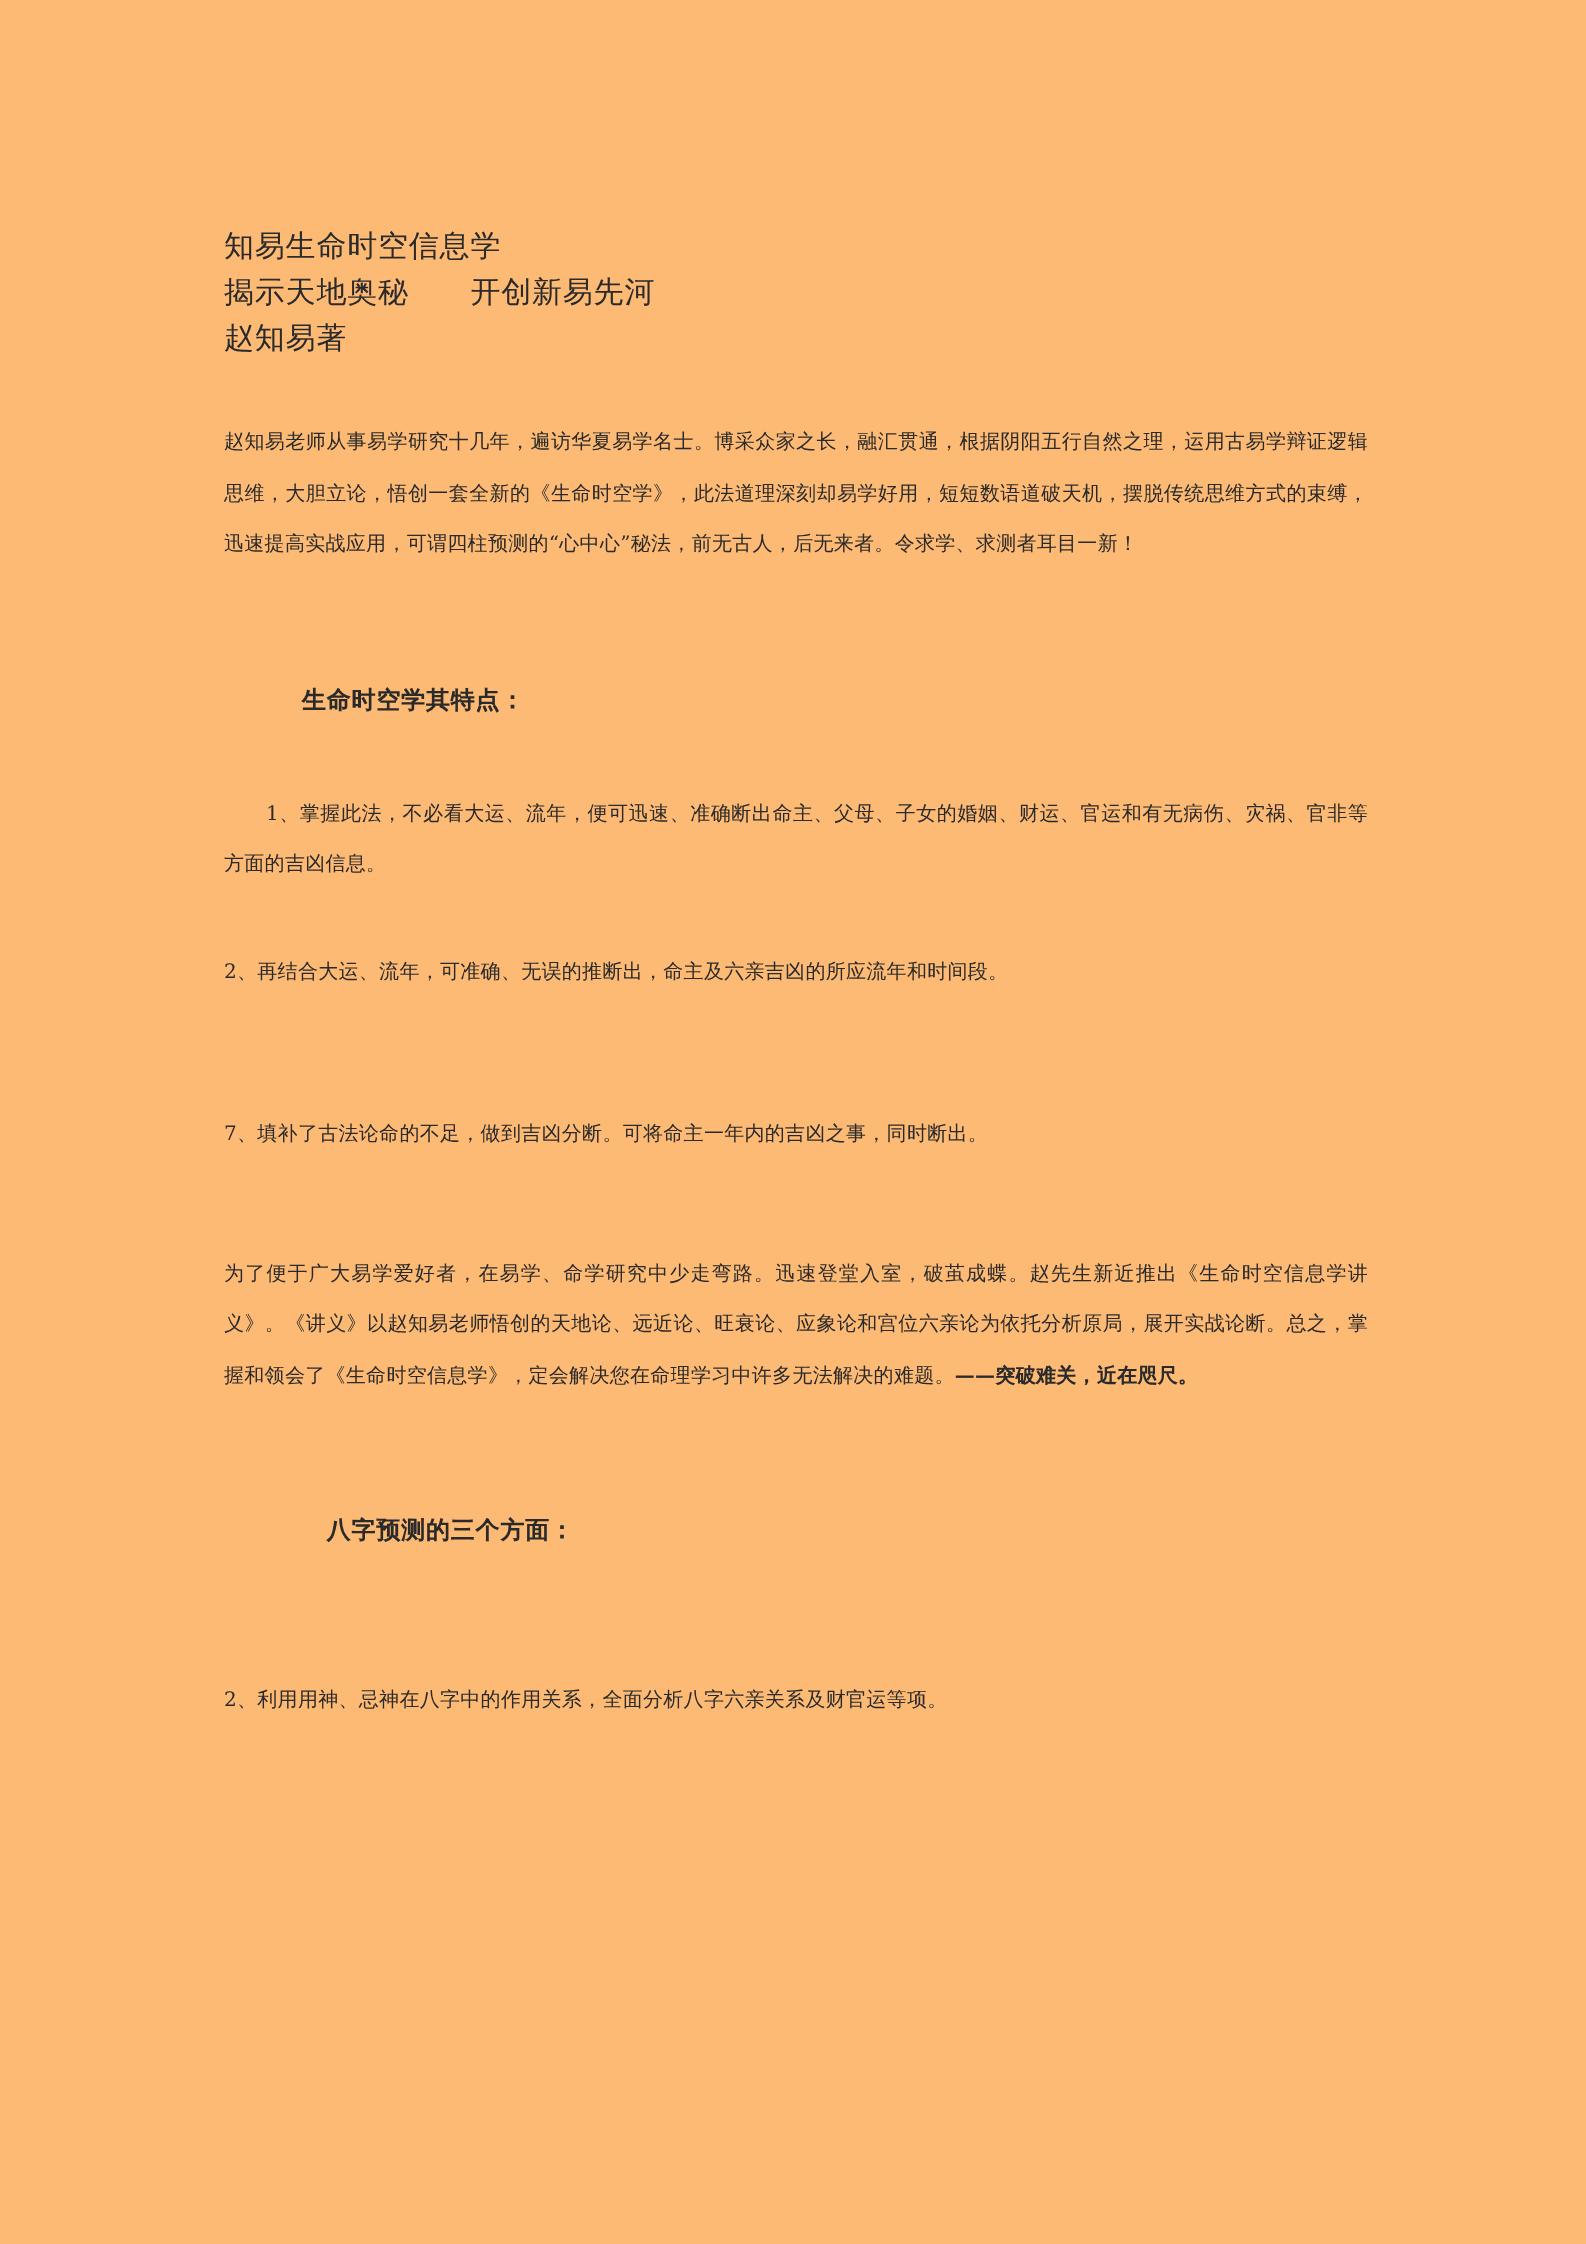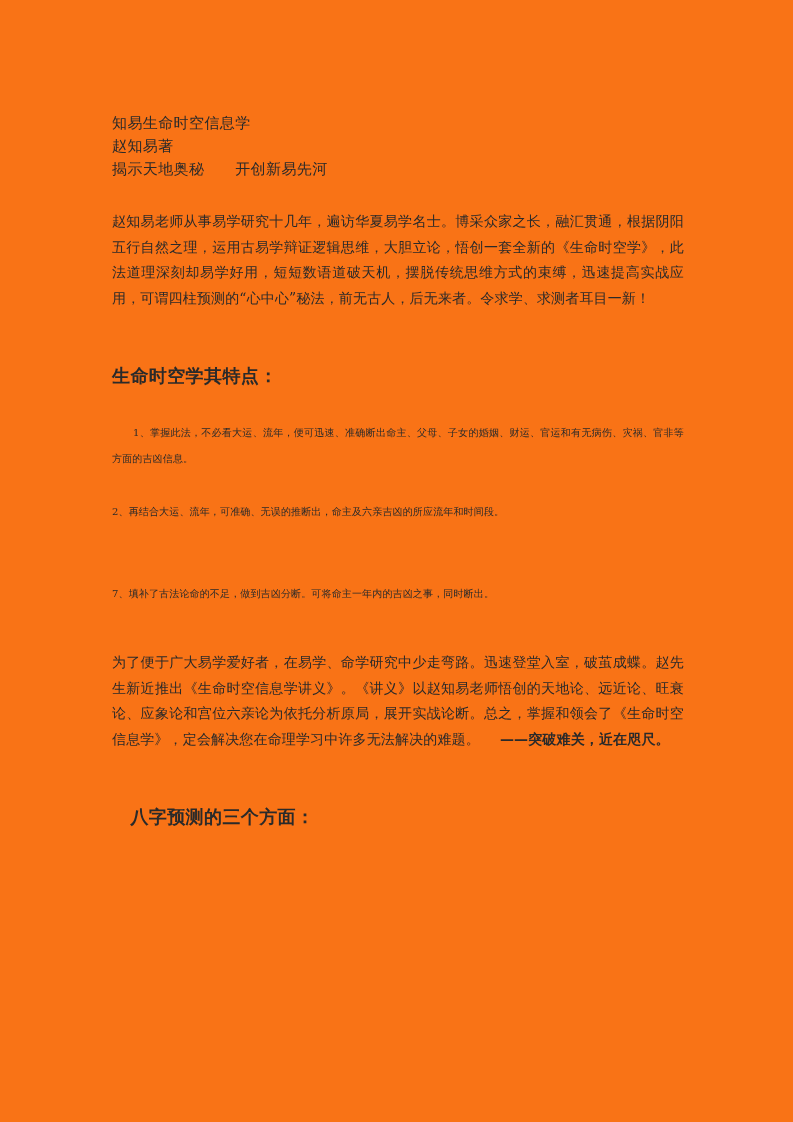--- a/index.html
+++ b/index.html
@@ -8,81 +8,81 @@
     background: #ffffff;
   }
   body {
     font-family: "DejaVu Serif", "Liberation Serif", serif;
     color: #2a2a2a;
   }
   .page {
     position: relative;
     width: 793px;
     height: 1122px;
-    background: #f97316;
+    background: #fdba74;
     overflow: hidden;
     box-sizing: border-box;
   }
   .content {
     position: absolute;
     left: 112px;
     top: 112px;
     width: 572px;
   }
   .line {
     font-size: 15px;
     line-height: 23px;
     letter-spacing: 0.4px;
     white-space: pre;
   }
   .para {
-    font-size: 14px;
+    font-size: 10px;
     line-height: 25.5px;
     letter-spacing: 0.15px;
     text-align: justify;
     text-justify: inter-ideograph;
     word-break: break-all;
   }
   .heading {
-    font-size: 18px;
+    font-size: 12px;
     line-height: 25px;
     font-weight: bold;
     letter-spacing: 0.4px;
     white-space: pre;
+    margin-left: 39px;
   }
   .item {
     font-size: 10px;
     line-height: 25.5px;
     letter-spacing: 0.15px;
     text-align: justify;
     text-justify: inter-ideograph;
     word-break: break-all;
   }
   .indent2 {
     text-indent: 2.1em;
   }
   .bold-tail {
     font-weight: bold;
-    margin-left: 20px;
   }
   .gap-header-block { height: 28px; }
   .gap-after-para   { height: 52px; }
   .gap-after-head   { height: 32px; }
   .gap-item         { height: 28px; }
   .gap-big          { height: 44px; }
 </style>
 </head>
 <body>
 
 <div class="page">
   <div class="content">
 
     <div class="line">知易生命时空信息学</div>
+    <div class="line">揭示天地奥秘　　开创新易先河</div>
     <div class="line">赵知易著</div>
-    <div class="line">揭示天地奥秘　　开创新易先河</div>
 
     <div class="gap-header-block"></div>
 
     <div class="para">赵知易老师从事易学研究十几年，遍访华夏易学名士。博采众家之长，融汇贯通，根据阴阳五行自然之理，运用古易学辩证逻辑思维，大胆立论，悟创一套全新的《生命时空学》，此法道理深刻却易学好用，短短数语道破天机，摆脱传统思维方式的束缚，迅速提高实战应用，可谓四柱预测的“心中心”秘法，前无古人，后无来者。令求学、求测者耳目一新！</div>
 
     <div class="gap-after-para"></div>
 
     <div class="heading">生命时空学其特点：</div>
 
     <div class="gap-after-head"></div>
@@ -102,15 +102,16 @@
     <div class="para"><span>为了便于广大易学爱好者，在易学、命学研究中少走弯路。迅速登堂入室，破茧成蝶。赵先生新近推出《生命时空信息学讲义》。《讲义》以赵知易老师悟创的天地论、远近论、旺衰论、应象论和宫位六亲论为依托分析原局，展开实战论断。总之，掌握和领会了《生命时空信息学》，定会解决您在命理学习中许多无法解决的难题。</span><span class="bold-tail">——突破难关，近在咫尺。</span></div>
 
     <div class="gap-after-para"></div>
 
     <div class="heading">　八字预测的三个方面：</div>
 
     <div class="gap-after-head"></div>
 
     <div class="gap-item"></div>
 
+    <div class="item">2、利用用神、忌神在八字中的作用关系，全面分析八字六亲关系及财官运等项。</div>
 
   </div>
 </div>
 
 </body></html>

